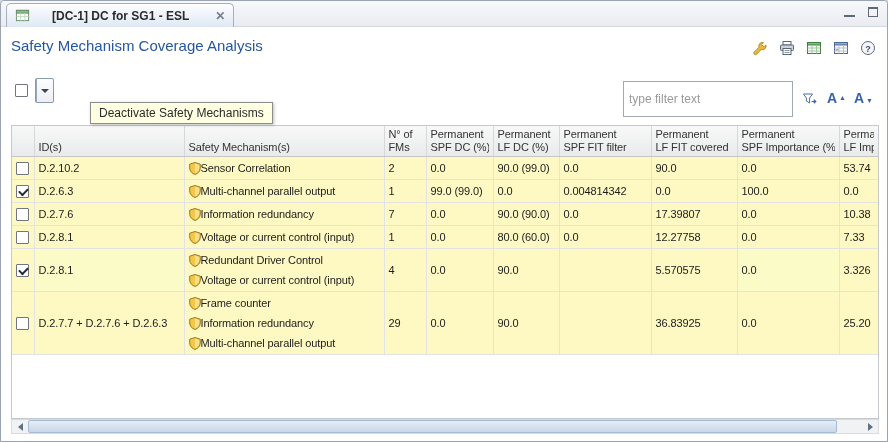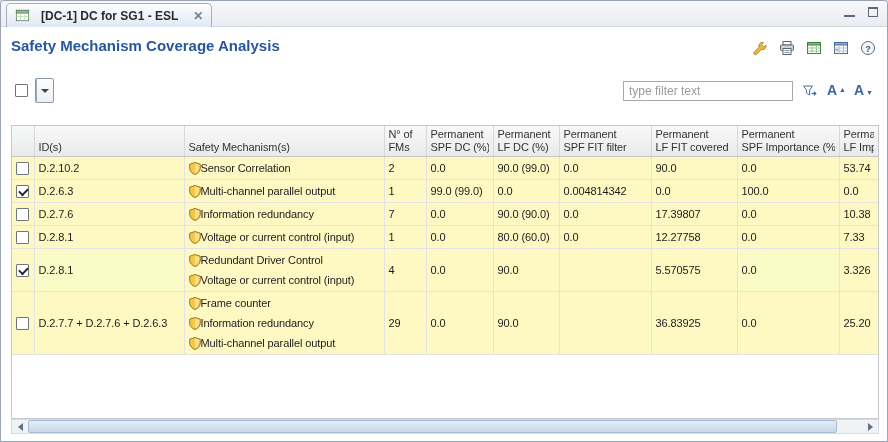--- a/index.html
+++ b/index.html
@@ -9,31 +9,31 @@
     border: 1px solid #99A3B2; border-radius: 4px 4px 0 0; overflow: hidden;
   }
   
   .tabbar {
     position: absolute; left:0; top:0; right:0; height: 26px;
     background: linear-gradient(#F7F8FA, #E9ECF1);
     border-bottom: 1px solid #D4D9E0; border-radius: 4px 4px 0 0;
   }
   .tab {
     position: absolute; left: 5px; top: 2px; height: 24px; z-index: 2;
-    display: flex; align-items: center; gap: 11px; padding: 0 8px;
+    display: flex; align-items: center; gap: 22px; padding: 0 8px;
     background: linear-gradient(#FEFEFE, #DEE8F4);
     border: 1px solid #A6AFBD; border-bottom: none; border-radius: 5px 5px 0 0;
     font-size: 12px; font-weight: bold; color: #2A2A2A;
   }
   .tab-close { color: #76808D; font-size: 12px; font-weight: bold; margin-left: 4px; line-height: 12px; }
   .win-controls { position: absolute; right: 9px; top: 6px; display: flex; gap: 13px; align-items: center; }
   .minimize-glyph { width: 11px; height: 9px; border-bottom: 2px solid #5E6977; }
   .maximize-glyph { width: 10px; height: 10px; border: 1px solid #5E6977; border-top-width: 2px; }
   
-  .page-title { position: absolute; left: 10px; top: 36px; font-size: 15px; font-weight: bold; color: #26579E; }
+  .page-title { position: absolute; left: 10px; top: 36px; font-size: 15px; font-weight: normal; color: #26579E; }
   .title-icons { position: absolute; right: 10px; top: 38px; display: flex; gap: 9px; align-items: center; }
   .ticon { width: 18px; height: 18px; display: flex; align-items: center; justify-content: center; cursor: pointer; }
   
   .checkbox {
     display: inline-block; width: 13px; height: 13px; background: #FFFFFF;
     border: 1px solid #70757E; border-radius: 1px; position: relative; flex: 0 0 auto;
   }
   .checkbox.checked::after {
     content: ""; position: absolute; left: 2px; top: 2.5px; width: 7px; height: 4px;
     border-left: 2px solid #222a33; border-bottom: 2px solid #222a33; transform: rotate(-45deg);
@@ -44,21 +44,21 @@
     display: flex; align-items: stretch;
     background: linear-gradient(#FDFDFD, #ECEFF3);
     border: 1px solid #8A99AB; border-radius: 2px; font-size: 12px; color: #222; cursor: pointer;
   }
   .deactivate-btn .label { padding: 0 9px; display: flex; align-items: center; }
   .deactivate-btn .split { width: 1px; background: #9AA7B6; }
   .deactivate-btn .dd { width: 16px; display: flex; align-items: center; justify-content: center; }
   .dd-arrow { width: 0; height: 0; border-left: 4px solid transparent; border-right: 4px solid transparent; border-top: 4px solid #3A4656; }
   .toolbar-right { position: absolute; right: 14px; top: 80px; display: flex; align-items: center; gap: 8px; }
   .filter-input {
-    width: 170px; height: 20px; border: 1px solid #A3A9B3; font-size: 12px; padding: 0 5px;
+    width: 170px; height: 36px; border: 1px solid #A3A9B3; font-size: 12px; padding: 0 5px;
     font-family: "Liberation Sans", sans-serif; color: #333; outline: none;
   }
   .filter-input::placeholder { color: #9A9A9A; }
   .font-icon { position: relative; color: #3465A8; font-weight: bold; font-size: 14px; line-height: 15px; width: 19px; height: 16px; cursor: pointer; }
   .font-icon .arr { position: absolute; font-size: 7px; right: 0; }
   .font-icon .arr.up { top: -1px; }
   .font-icon .arr.down { bottom: -1px; }
   
   .tooltip {
     position: absolute; left: 89px; top: 101px; z-index: 20;
@@ -184,20 +184,21 @@
     <span class="ticon">
       <svg width="16" height="16" viewBox="0 0 16 16">
         <path d="M1.5 3 H10.5 L7.6 7 V12 L4.4 10 V7 Z" fill="#FFFFFF" stroke="#4E6E9E"></path>
         <path d="M9.5 10.5 h4 M11.8 8.7 l2 1.8 -2 1.8" fill="none" stroke="#3A6AAE" stroke-width="1.2"></path>
       </svg>
     </span>
     <span class="font-icon"><span>A</span><span class="arr up">▲</span></span>
     <span class="font-icon"><span>A</span><span class="arr down">▼</span></span>
   </div>
 
+  <div class="tooltip">Deactivate Safety Mechanisms</div>
 
   <div class="tablewrap">
     <table class="grid">
       <colgroup>
         <col style="width:22px">
           <col style="width:150px">
           <col style="width:200px">
           <col style="width:42px">
           <col style="width:67px">
           <col style="width:66px">

